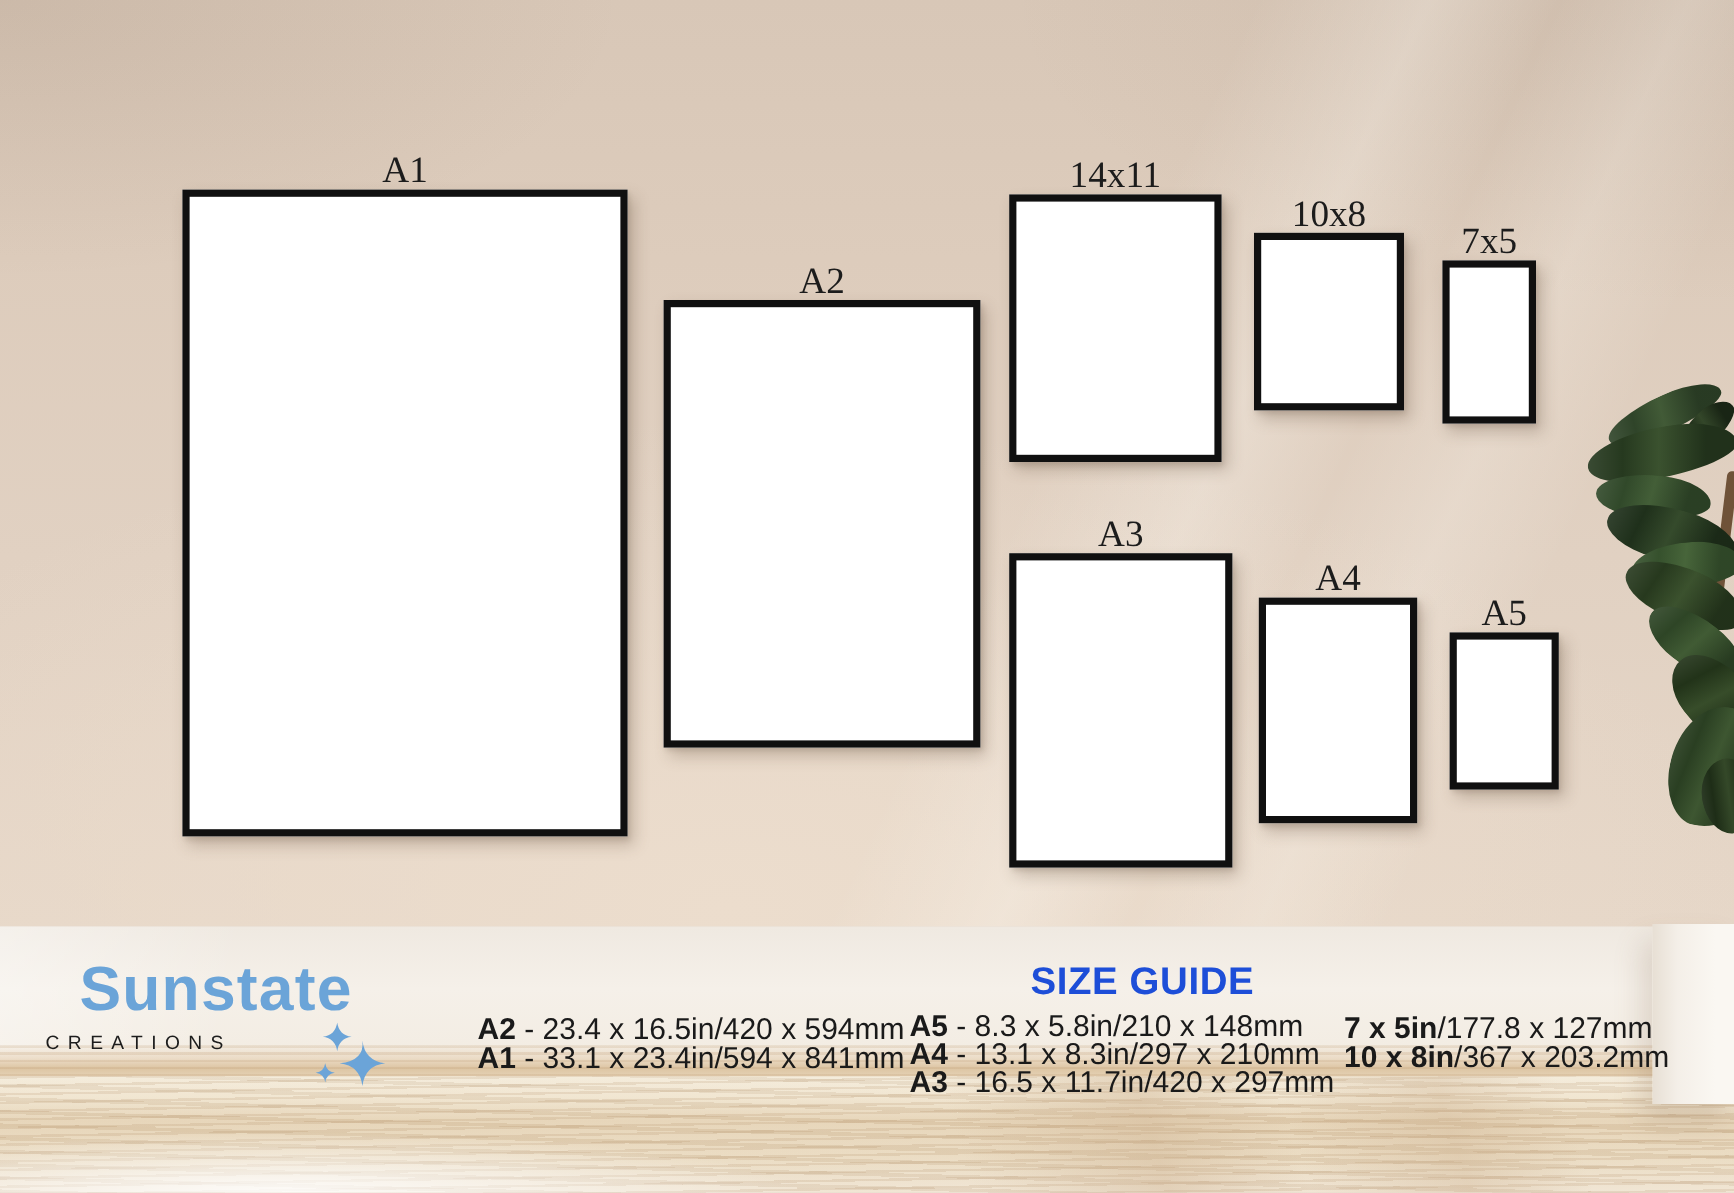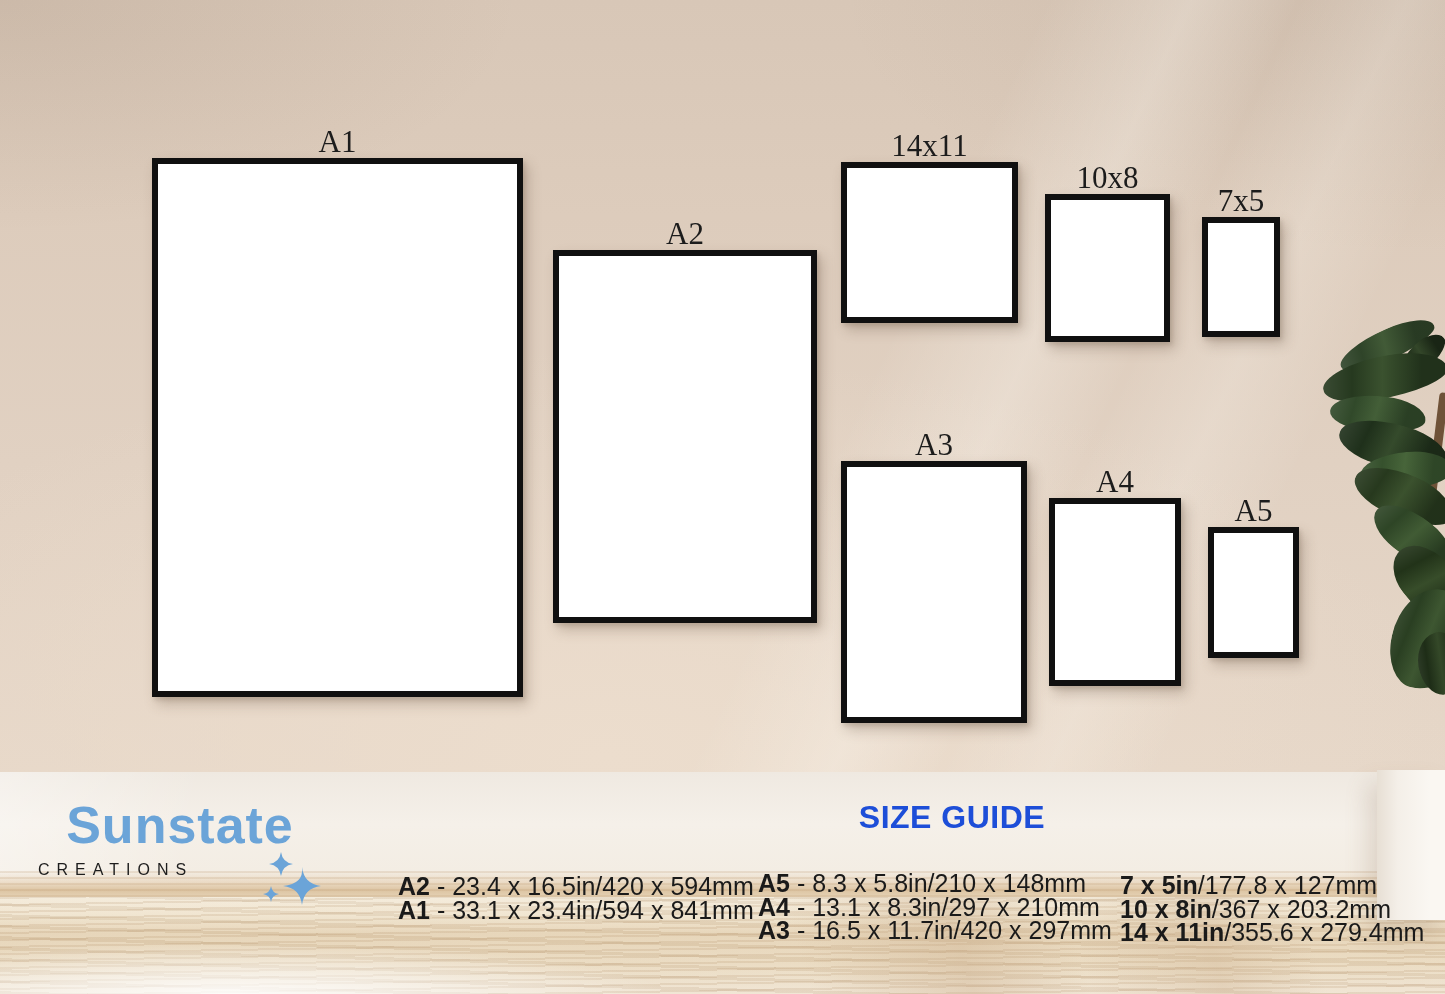--- a/index.html
+++ b/index.html
@@ -70,34 +70,34 @@
     border:6px solid #101010;
     box-shadow:5px 7px 12px rgba(95,72,54,0.28), 2px 3px 4px rgba(95,72,54,0.16);
   }
   .frame-label{
     position:absolute; bottom:calc(100% + 7px); left:50%; transform:translateX(-50%);
     font-family:"Liberation Serif",serif; font-size:31px; line-height:1;
     color:#1c1c1c; white-space:nowrap;
   }
   .f-a1   {left:152px;  top:158px; width:371px; height:539px;}
   .f-a2   {left:553px;  top:250px; width:264px; height:373px;}
-  .f-14x11{left:841px;  top:162px; width:177px; height:161px;}
+  .f-14x11{left:841px;  top:162px; width:177px; height:223px;}
   .f-10x8 {left:1045px; top:194px; width:125px; height:148px;}
-  .f-7x5  {left:1202px; top:217px; width:78px;  height:120px;}
+  .f-7x5  {left:1202px; top:217px; width:78px;  height:136px;}
   .f-a3   {left:841px;  top:461px; width:186px; height:262px;}
   .f-a4   {left:1049px; top:498px; width:132px; height:188px;}
   .f-a5   {left:1208px; top:527px; width:91px;  height:131px;}
   
   .sg-title{
     position:absolute; left:936px; top:799px; transform:translateX(-50%);
     font-weight:800; font-size:32px; letter-spacing:0.5px; color:#1d4ed8; white-space:nowrap;
     z-index:20;
     margin-left:16px;
   }
-  .sg-col{ position:absolute; z-index:20; white-space:nowrap; font-size:25px; line-height:23.5px; color:#1a1a1a;margin-top:28px; }
+  .sg-col{ position:absolute; z-index:20; white-space:nowrap; font-size:25px; line-height:23.5px; color:#1a1a1a; }
   .sg-col b{ font-weight:700; }
   .sg-col1{ left:398px;  top:847px; }
   .sg-col2{ left:758px;  top:844px; }
   .sg-col3{ left:1120px; top:846px; }
   
   .brand{ position:absolute; left:28px; top:799px; width:304px; z-index:20; }
   .brand-name{
     font-family:Liberation Sans, sans-serif; font-weight:700; font-size:52px; line-height:1;
     letter-spacing:1px; color:#6ba4d8; text-align:center;
   }
@@ -179,16 +179,15 @@
 
   <div class="sg-col sg-col2">
     <div><b>A5</b><span> - 8.3 x 5.8in/210 x 148mm</span></div>
     <div><b>A4</b><span> - 13.1 x 8.3in/297 x 210mm</span></div>
     <div><b>A3</b><span> - 16.5 x 11.7in/420 x 297mm</span></div>
   </div>
 
   <div class="sg-col sg-col3">
     <div><b>7 x 5in</b><span>/177.8 x 127mm</span></div>
     <div><b>10 x 8in</b><span>/367 x 203.2mm</span></div>
-    <div><b>14 x 11in</b><span>/355.6 x 279.4mm</span></div>
   </div>
 
 </div>
 
 </body></html>

